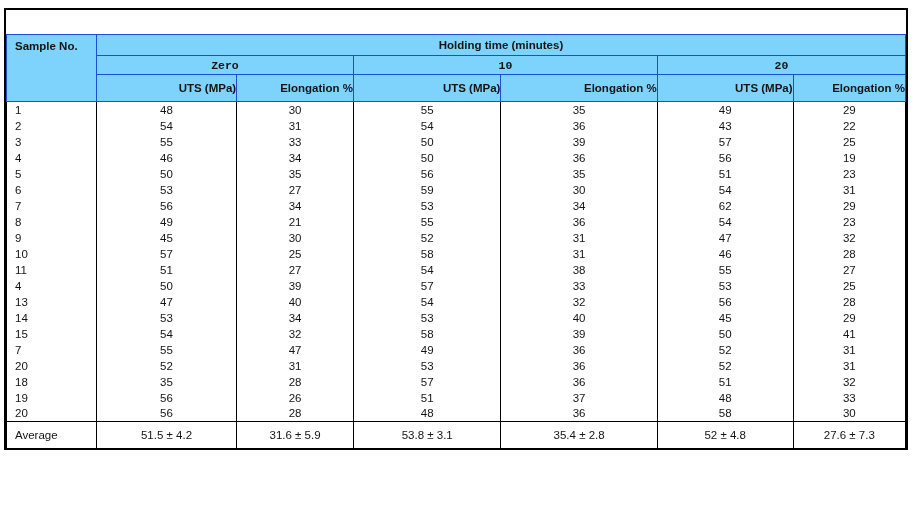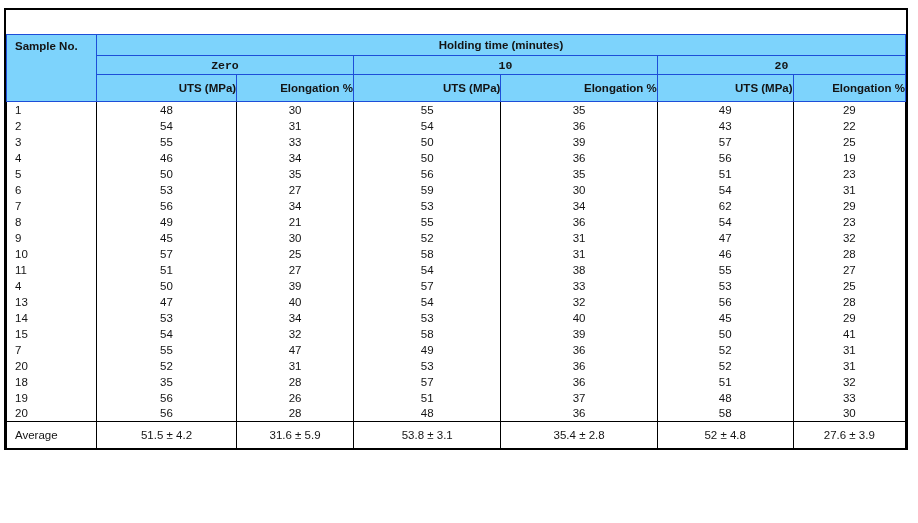--- a/index.html
+++ b/index.html
@@ -308,18 +308,18 @@
         </tr>
       </tbody>
     <tfoot>
       <tr>
         <td class="average-label-cell">Average</td>
         <td>51.5 ± 4.2</td>
         <td>31.6 ± 5.9</td>
         <td>53.8 ± 3.1</td>
         <td>35.4 ± 2.8</td>
         <td>52 ± 4.8</td>
-        <td>27.6 ± 3.9</td>
+        <td>27.6 ± 7.3</td>
       </tr>
     </tfoot>
   </table>
 
 </div>
 
 </body></html>

